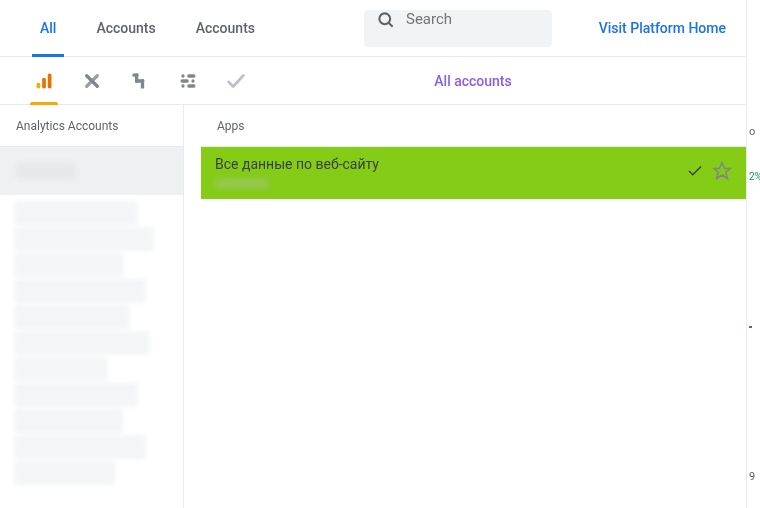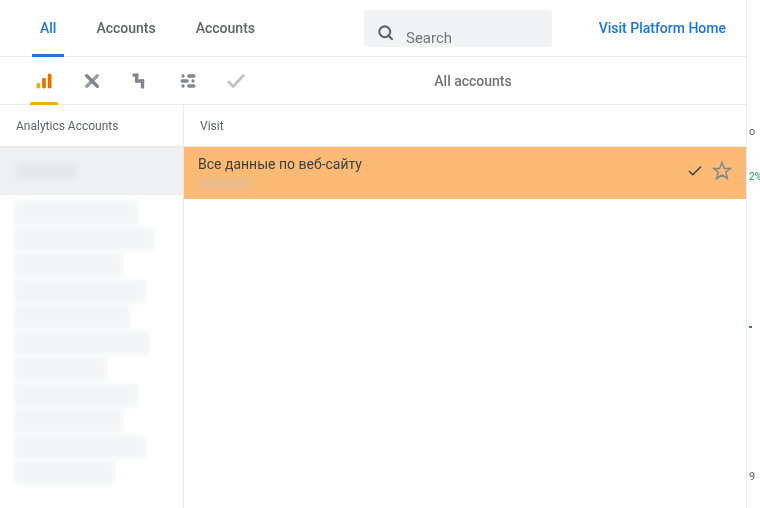--- a/index.html
+++ b/index.html
@@ -38,21 +38,21 @@
       background: #1a73e8;
     }
     .searchbox {
       position: absolute;
       left: 364px;
       width: 188px;
       height: 37px;
       background: #f1f3f4;
       border-radius: 4px;
       display: flex;
-      align-items: flex-end;
+      align-items: flex-start;
       padding: 0 12px;
       gap: 10px;
     }
     .searchbox input {
       border: none;
       background: transparent;
       outline: none;
       font-size: 15px;
       color: #5f6368;
       flex: 1;
@@ -94,30 +94,31 @@
       right: 10px;
       height: 3px;
       background: #f9ab00;
       border-radius: 2px 2px 0 0;
     }
     .all-accounts {
       position: absolute;
       left: 50%;
       transform: translateX(-50%);
       font-size: 14px;
-      color: #737373;
+      color: #8b5cf6;
       font-weight: 500;
       margin-left: 100px;
       text-align: right;
     }
 
     .columns {
       display: flex;
       height: calc(508px - 57px - 48px);
       width: 746px;
+      gap: 17px;
     }
     .col {
       border-right: 1px solid #e8eaed;
       display: flex;
       flex-direction: column;
     }
     .col1 { width: 184px; }
     .col2 { width: 170px; }
     .col3 { flex: 1; border-right: none; }
     .col-header {
@@ -146,21 +147,21 @@
       color: #5f6368;
     }
     .view-row {
       display: flex;
       align-items: center;
       padding: 8px 14px;
       cursor: pointer;
       gap: 8px;
       min-height: 48px;
     }
-    .view-row.selected { background: #fdba74; justify-content: flex-end; }
+    .view-row.selected { background: #84cc16; justify-content: flex-end; }
     .view-text { flex: 1; }
     .view-title { font-size: 14px; color: #3c4043; line-height: 1.4; }
     .view-sub { font-size: 12px; color: #bdc1c6; margin-top: 2px; filter: blur(3px); }
     .check-icon { color: #3c4043; }
     .star-icon { color: #80868b; cursor: pointer; }
 
     .blur-block {
       height: 24px;
       margin: 2px 0;
       background: #f4f5f6;
@@ -269,21 +270,21 @@
         <div class="blur-block" style="width:80%"></div>
         <div class="blur-block" style="width:70%"></div>
         <div class="blur-block" style="width:85%"></div>
         <div class="blur-block" style="width:65%"></div>
       </div>
     </div>
   </div>
 
 
   <div class="col col3">
-    <div class="col-header">Visit</div>
+    <div class="col-header">Apps</div>
     <div class="col-body">
       <div class="view-row selected">
         <div class="view-text">
           <div class="view-title">Все данные по веб-сайту</div>
           <div class="view-sub">00000000</div>
         </div>
         <span class="check-icon">
           <svg width="18" height="18" viewBox="0 0 24 24" fill="none" stroke="currentColor" stroke-width="2">
               <polyline points="4,12 9,17 20,6"></polyline>
             </svg>

